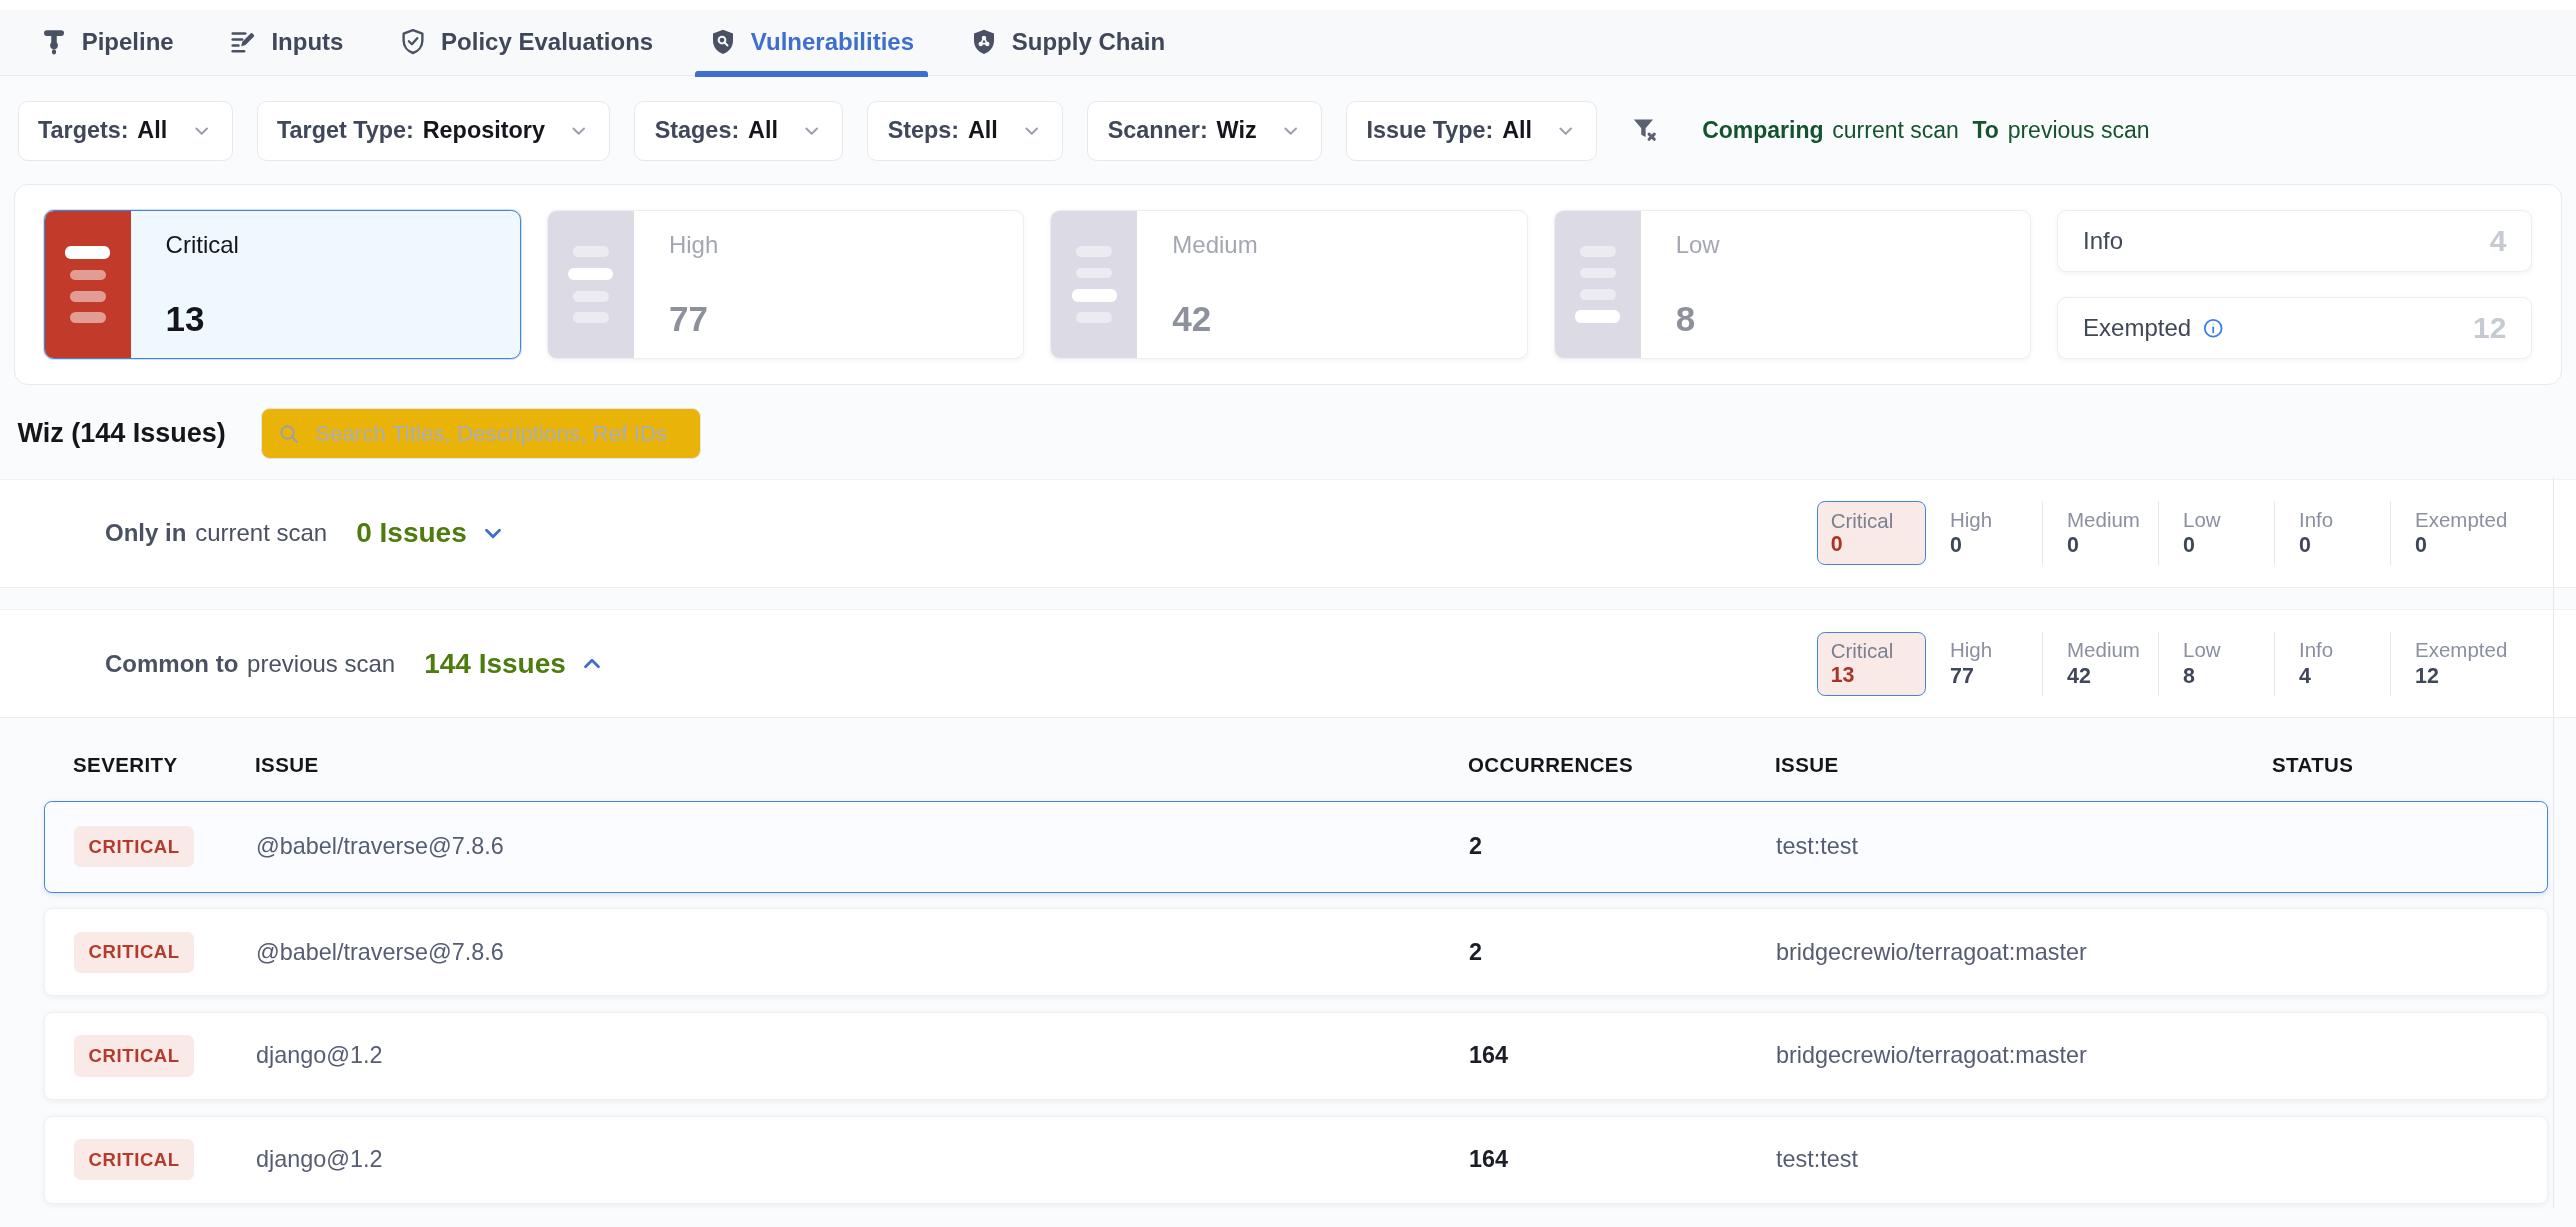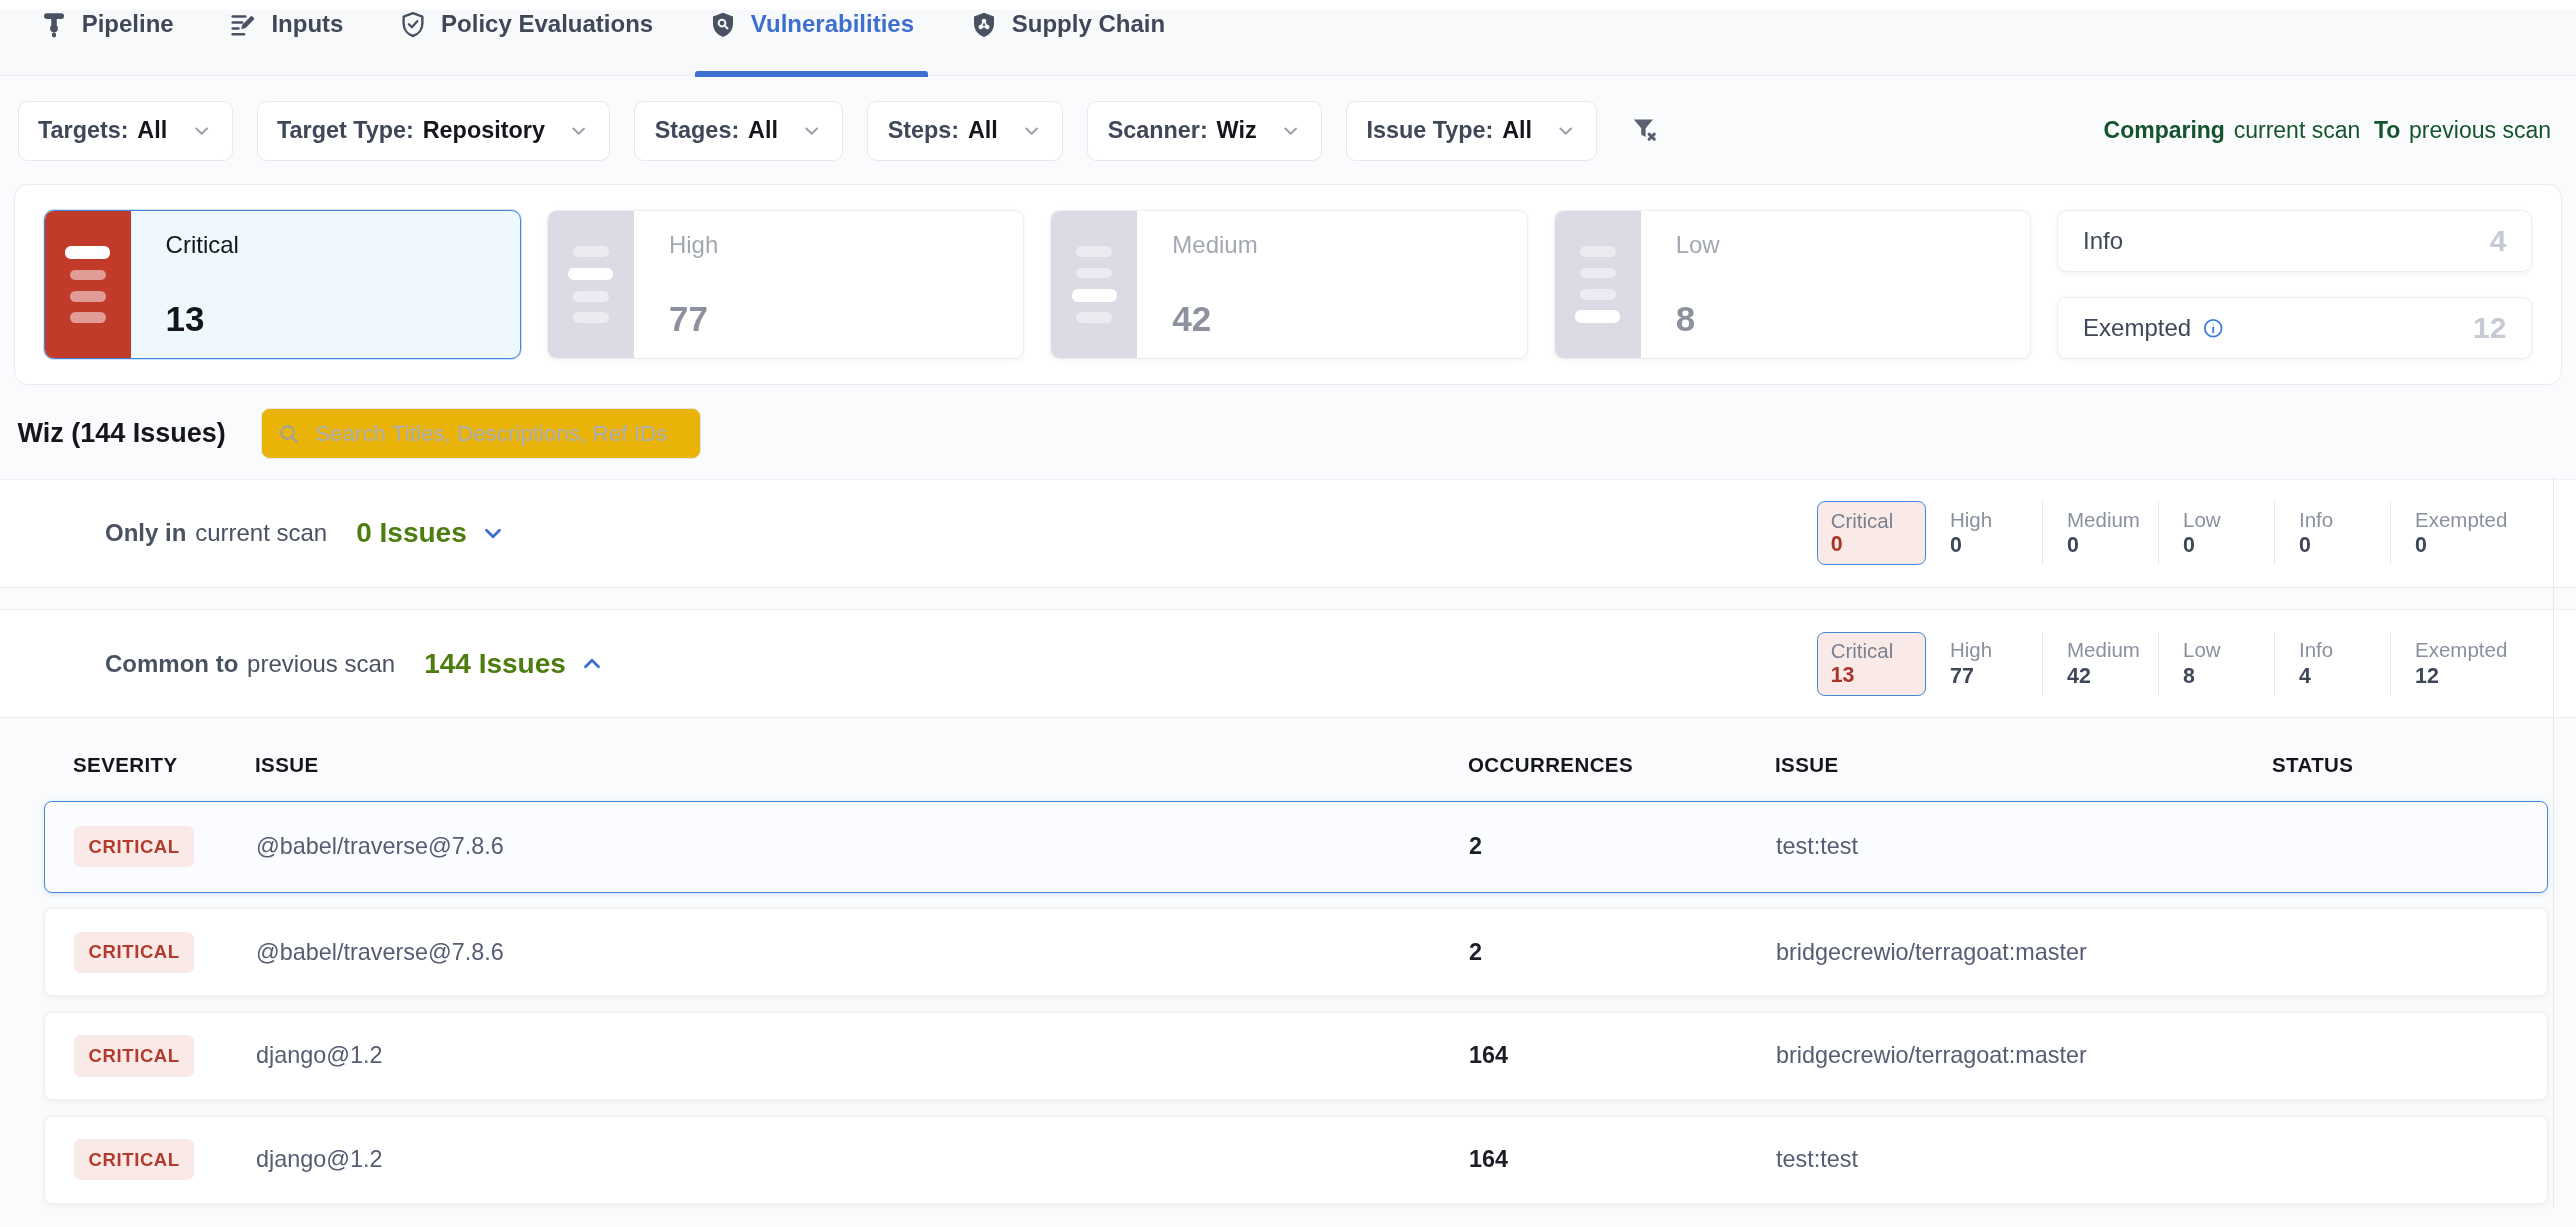--- a/index.html
+++ b/index.html
@@ -8,28 +8,28 @@
     width:2576px; height:1228px; overflow:hidden; position:relative;
     background:#FAFBFC; color:#14161C;
     font-family:"Liberation Sans", sans-serif;
   }
   
   .topstrip { height:9.7px; background:#FFFFFF; }
   .tabbar {
     height:66px; background:#F8F9FB; border-bottom:1.9px solid #E9EAEE;
     display:flex; align-items:center; padding:0 39px; gap:55px;
   }
-  .tab { display:flex; gap:12.7px; font-size:24px; font-weight:600;
+  .tab { display:flex; align-items:center; gap:12.7px; font-size:24px; font-weight:600;
          color:#3F4759; height:100%; position:relative; cursor:pointer; }
   .tab svg { width:30px; height:30px; color:#4A5163; flex-shrink:0; }
   .tab.active { color:#3D6ED0; }
   .tab.active::after { content:""; position:absolute; left:-13.6px; right:-13.6px; bottom:-1.9px;
          height:5.8px; background:#3D6ED0; border-radius:2.9px 2.9px 0 0; }
   
-  .filter-row { display:flex; align-items:center; justify-content:space-between;
+  .filter-row { display:flex; align-items:center; 
     padding:25px 25px 23.4px 17.5px; }
   .chips { display:flex; align-items:center; gap:24px; }
   .chip { display:flex; align-items:center; height:60px; padding:0 19.5px;
     background:#FFFFFF; border:1.9px solid #E7E8ED; border-radius:9.7px; font-size:23.4px; cursor:pointer; }
   .chip .lab { color:#3F4759; font-weight:600; margin-right:8.8px; }
   .chip .val { font-weight:700; color:#14161C; }
   .chip svg.chev { width:21.4px; height:21.4px; color:#9AA0AC; margin-left:23.4px; }
   .funnel { margin-left:7.8px; cursor:pointer; display:flex; align-items:center; }
   .funnel svg { width:33px; height:33px; color:#5B6170; }
   .comparing { font-size:23px; color:#14532d; white-space:nowrap;margin-left:40px; }

